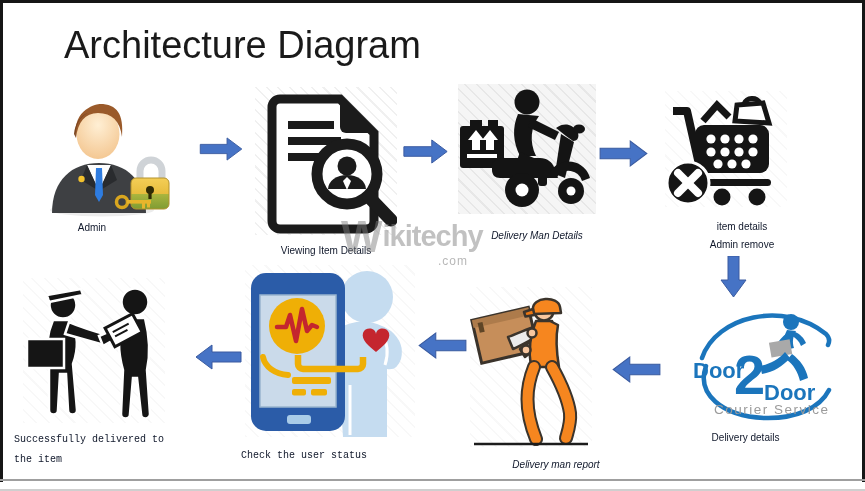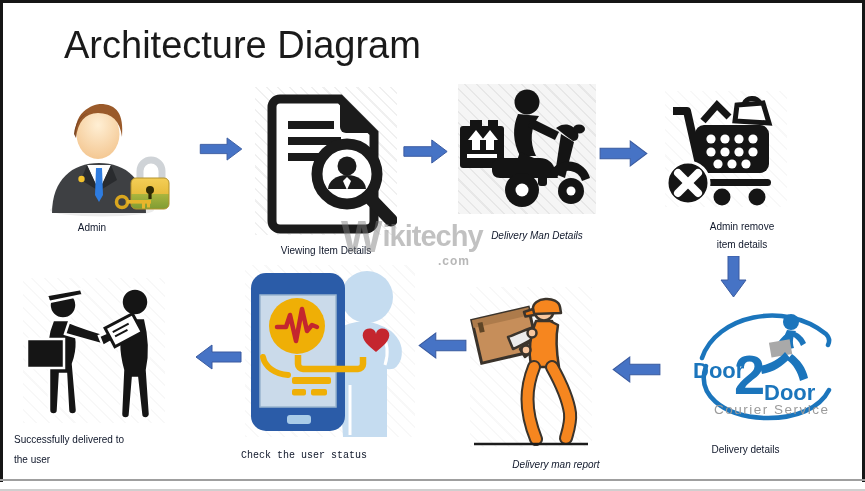--- a/index.html
+++ b/index.html
@@ -9,27 +9,27 @@
          border:3px solid #161616;border-bottom:none;box-sizing:border-box;z-index:5;pointer-events:none;}
   .frame-bottom{position:absolute;left:0;top:479px;width:865px;height:2px;background:#9f9f9f;z-index:5;}
   .page-bottom{position:absolute;left:0;top:489px;width:865px;height:2px;background:#cfcfcf;z-index:5;}
   .title{position:absolute;left:64px;top:24px;font-size:38px;font-weight:400;color:#1a1a1a;
          letter-spacing:0px;white-space:nowrap;}
   .icon-box{position:absolute;}
   .hatch{background-image:repeating-linear-gradient(45deg, rgba(110,110,110,.10) 0 1.5px, rgba(0,0,0,0) 1.5px 8px);}
   .hatch-light{background-image:repeating-linear-gradient(45deg, rgba(120,120,120,.05) 0 1.5px, rgba(0,0,0,0) 1.5px 9px);}
   .graybg{background-color:#f5f5f5;}
   .lbl{position:absolute;font-size:10px;line-height:17.5px;color:#0f172a;text-align:center;}
-  .lbl.left{text-align:left;line-height:19.5px;}
+  .lbl.left{text-align:left;line-height:19.5px;font-family:Liberation Mono, monospace;}
   .arrow{position:absolute;}
   .watermark{position:absolute;left:341px;top:220px;z-index:4;color:rgba(125,125,125,0.48);
              font-weight:bold;white-space:nowrap;pointer-events:none;}
   .watermark .big-w{font-size:44px;line-height:34px;vertical-align:-6px;}
   .watermark .rest{font-size:29px;letter-spacing:-1px;}
-  .watermark .dotcom{position:absolute;left:97px;top:34px;font-size:12px;font-weight:bold;
+  .watermark .dotcom{position:absolute;left:97px;top:34px;font-size:12px;font-weight:normal;
              color:rgba(135,135,135,0.6);letter-spacing:1px;}
   svg{display:block;}
 </style>
 </head>
 <body>
 
 <div class="slide">
 
   <div class="frame"></div>
   <div class="frame-bottom"></div>
@@ -169,22 +169,22 @@
       </g>
       <rect x="34" y="88" width="72" height="7" rx="3.5" fill="#151515"></rect>
       <circle cx="57" cy="106" r="8.5" fill="#151515"></circle>
       <circle cx="92" cy="106" r="8.5" fill="#151515"></circle>
       <circle cx="23" cy="92" r="21" fill="#151515" stroke="#fff" stroke-width="3"></circle>
       <line x1="13" y1="82" x2="33" y2="102" stroke="#fff" stroke-width="8" stroke-linecap="round"></line>
       <line x1="33" y1="82" x2="13" y2="102" stroke="#fff" stroke-width="8" stroke-linecap="round"></line>
     </svg>
   </div>
   <div class="lbl" style="left:672px;top:218px;width:140px;">
+    <div>item details</div>
     <div>Admin remove</div>
-    <div>item details</div>
   </div>
 
   <div class="arrow" style="left:720px;top:256px;">
     <svg width="27" height="42" viewBox="0 0 27 42">
       <polygon points="8,0 19,0 19,24 26,24 13.5,41 1,24 8,24" fill="#4673C5" stroke="#3A5BA0" stroke-width="1"></polygon>
     </svg>
   </div>
 
   <div class="icon-box" style="left:688px;top:300px;width:150px;height:128px;">
     <svg width="150" height="128" viewBox="0 0 150 128">
@@ -198,21 +198,21 @@
         <circle cx="103" cy="22" r="8" fill="#1B75BC"></circle>
         <path d="M99,30 C95,38 94,44 96,50 L106,48 C104,42 105,36 108,31 Z" fill="#1B75BC"></path>
         <path d="M99,33 C94,37 90,41 88,46 l6,4 c3,-5 7,-9 11,-11 z" fill="#1B75BC"></path>
         <path d="M107,32 c5,2 9,6 11,11 l-5,3 c-2,-5 -5,-8 -9,-10 z" fill="#1B75BC"></path>
         <rect x="82" y="41" width="21" height="15" fill="#A9A9A9" transform="rotate(-10 92 48)"></rect>
         <path d="M97,52 C90,60 82,64 72,66 L74,74 C86,72 95,66 102,58 Z" fill="#1B75BC"></path>
         <path d="M104,54 C112,60 118,68 120,78 L112,81 C110,72 105,64 99,60 Z" fill="#1B75BC"></path>
       </g>
     </svg>
   </div>
-  <div class="lbl" style="left:673px;top:429px;width:145px;margin-top:12px;">Delivery details</div>
+  <div class="lbl" style="left:673px;top:429px;width:145px;">Delivery details</div>
 
   <div class="arrow" style="left:611px;top:356px;">
     <svg width="50" height="27" viewBox="0 0 46 26">
       <polygon points="46,8 17,8 17,1 1,13 17,25 17,18 46,18" fill="#4673C5" stroke="#3A5BA0" stroke-width="1"></polygon>
     </svg>
   </div>
 
   <div class="icon-box hatch-light" style="left:470px;top:287px;width:122px;height:160px;">
     <svg width="122" height="160" viewBox="0 0 122 160">
       <g transform="rotate(-13 36 48)">
@@ -291,16 +291,16 @@
       </g>
       <g transform="rotate(-28 100 52)">
         <rect x="85" y="42" width="31" height="21" fill="#fff" stroke="#151515" stroke-width="3"></rect>
         <line x1="90" y1="49" x2="108" y2="49" stroke="#151515" stroke-width="2"></line>
         <line x1="90" y1="54" x2="104" y2="54" stroke="#151515" stroke-width="2"></line>
       </g>
     </svg>
   </div>
   <div class="lbl left" style="left:14px;top:430px;width:184px;">
     <div>Successfully delivered to</div>
-    <div>the user</div>
+    <div>the item</div>
   </div>
 
 </div>
 
 </body></html>

